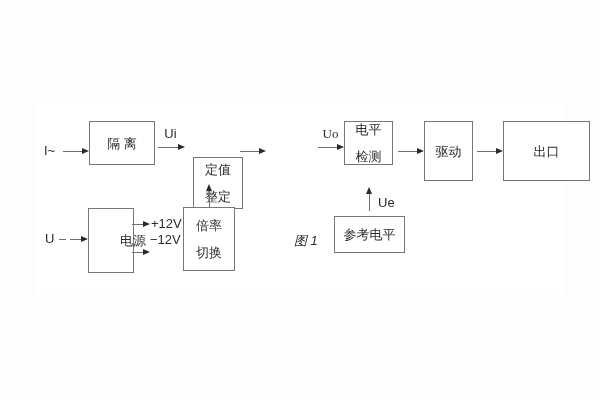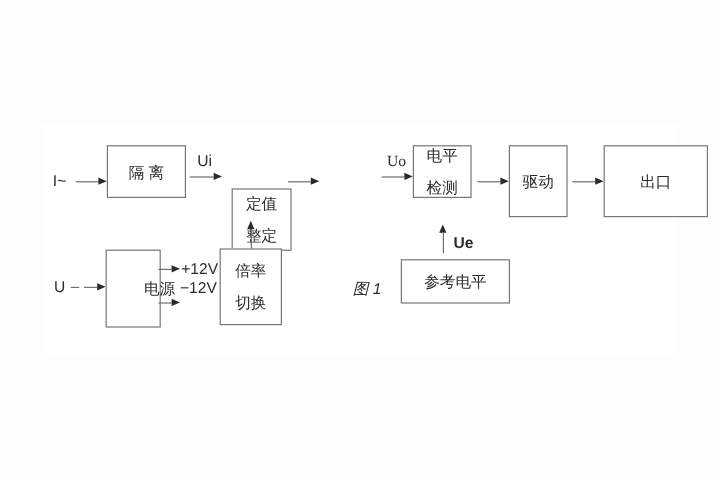--- a/index.html
+++ b/index.html
@@ -84,20 +84,20 @@
   <div class="ah" style="left:132px;top:252px;width:11px;"></div>
   <span class="lbl" style="left:150px;top:233px;text-align:right;">−12V</span>
 
   <div class="box" style="left:183px;top:207px;width:52px;height:64px;">
     <span>倍率</span>
     <span>切换</span>
   </div>
   <div class="av" style="left:209px;top:191px;height:16px;"></div>
 
   <div class="av" style="left:369px;top:194px;height:17px;"></div>
-  <span class="lbl" style="left:378px;top:196px;font-weight:bold;">Ue</span>
+  <span class="lbl" style="left:378px;top:196px;">Ue</span>
 
-  <div class="box" style="left:334px;top:216px;width:91px;height:37px;">
+  <div class="box" style="left:334px;top:216px;width:71px;height:37px;">
     <span>参考电平</span>
   </div>
 
   <span class="lbl" style="left:294px;top:234px;font-style:italic;">图 1</span>
 </div>
 
 </body></html>

